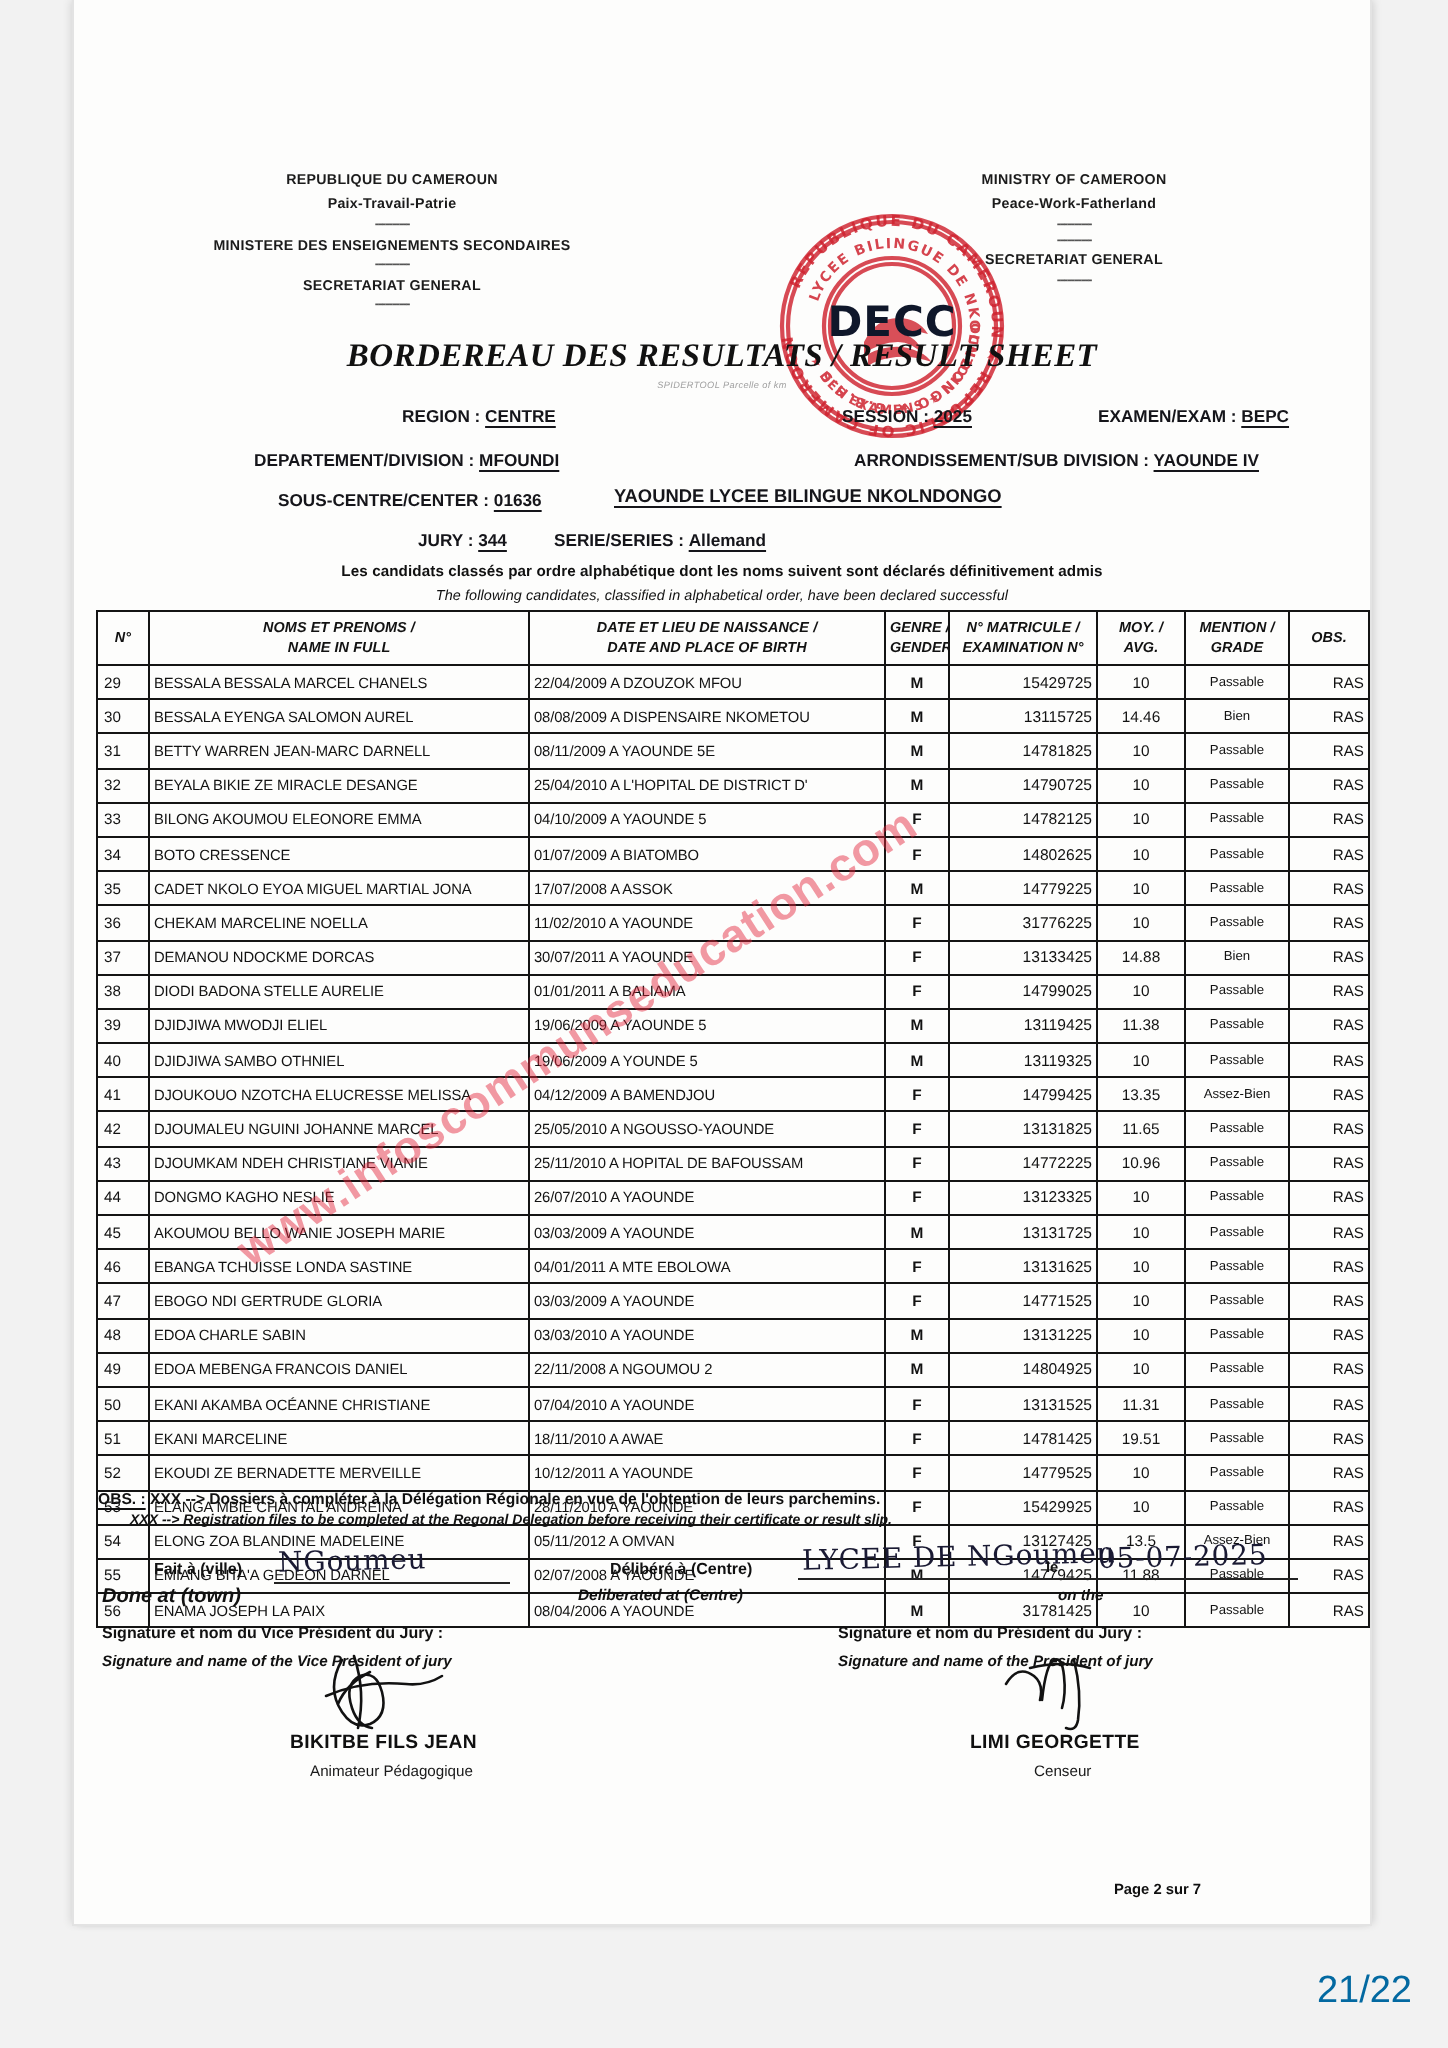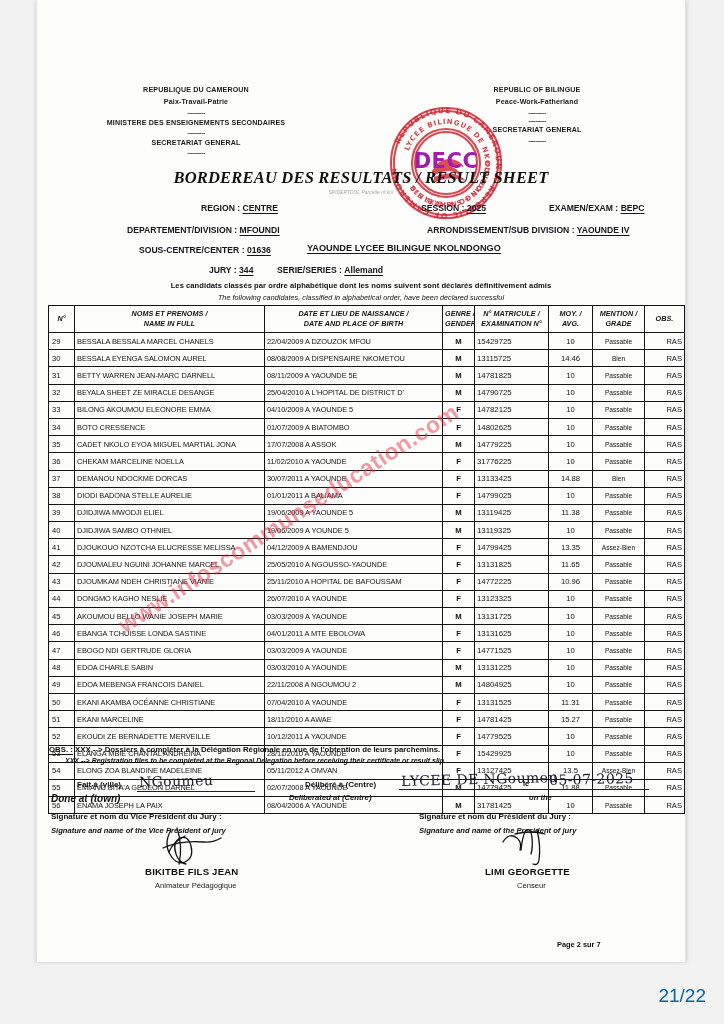--- a/index.html
+++ b/index.html
@@ -26,21 +26,21 @@
   .lh-left{left:28px;width:262px;}
   .lh-right{right:22px;width:252px;}
   .lh-rule{display:block;font-size:7px;letter-spacing:-0.6px;color:#555;line-height:1.1;}
 
   
   .stamp{position:absolute;left:345px;top:99px;width:128px;height:128px;pointer-events:none;}
   .stamp svg{width:100%;height:100%;}
   .stamp-decc{
     position:absolute;left:12px;top:50px;width:104px;text-align:center;
     font-family:"DejaVu Sans", sans-serif;font-weight:bold;font-size:21px;
-    color:#a21caf;letter-spacing:.5px;
+    color:#0f172a;letter-spacing:.5px;
   }
 
   
   .doc-title{
     position:absolute;top:168px;left:0;width:100%;text-align:center;
     font-family:"Liberation Serif", serif;
     font-style:italic;font-weight:bold;font-size:16.5px;color:#111;
     letter-spacing:.2px;
   }
   .title-sub{
@@ -89,21 +89,21 @@
   .c-gender{width:32px;}
   .c-mat{width:74px;}
   .c-avg{width:44px;}
   .c-grade{width:52px;}
   .c-obs{width:40px;}
 
   td.t-no{text-align:left;padding-left:3px;font-size:7.6px;}
   td.t-name{text-align:left;letter-spacing:-.05px;font-size:7.4px;}
   td.t-birth{text-align:left;letter-spacing:-.05px;font-size:7.4px;}
   td.t-gender{text-align:center;font-weight:bold;font-size:7.7px;}
-  td.t-mat{text-align:left;font-size:7.8px;}
+  td.t-mat{text-align:right;font-size:7.8px;}
   td.t-avg{text-align:center;font-size:7.7px;}
   td.t-grade{text-align:center;font-size:6.6px;}
   td.t-obs{text-align:right;font-size:7.6px;}
 
   
   .obs-fr{position:absolute;left:12px;top:745px;font-size:7.8px;font-weight:bold;color:#111;}
   .obs-fr u{text-underline-offset:2px;}
   .obs-en{position:absolute;left:28px;top:757px;font-size:7px;font-weight:bold;font-style:italic;color:#111;}
 
   
@@ -168,21 +168,21 @@
     <div class="lh-col lh-left">
       <div>REPUBLIQUE DU CAMEROUN</div>
       <div>Paix-Travail-Patrie</div>
       <span class="lh-rule">----------</span>
       <div>MINISTERE DES ENSEIGNEMENTS SECONDAIRES</div>
       <span class="lh-rule">----------</span>
       <div>SECRETARIAT GENERAL</div>
       <span class="lh-rule">----------</span>
     </div>
     <div class="lh-col lh-right">
-      <div>REPUBLIC OF BILINGUE</div>
+      <div>MINISTRY OF CAMEROON</div>
       <div>Peace-Work-Fatherland</div>
       <span class="lh-rule">----------</span>
       <span class="lh-rule">----------</span>
       <div>SECRETARIAT GENERAL</div>
       <span class="lh-rule">----------</span>
     </div>
   </div>
 
   <div class="stamp">
     <svg viewBox="0 0 128 128">
@@ -323,21 +323,21 @@
             <td class="t-name">BETTY WARREN JEAN-MARC DARNELL</td>
             <td class="t-birth">08/11/2009 A YAOUNDE 5E</td>
             <td class="t-gender">M</td>
             <td class="t-mat">14781825</td>
             <td class="t-avg">10</td>
             <td class="t-grade">Passable</td>
             <td class="t-obs">RAS</td>
           </tr>
           <tr>
             <td class="t-no">32</td>
-            <td class="t-name">BEYALA SHEET ZE MIRACLE DESANGE</td>
+            <td class="t-name">BEYALA BIKIE ZE MIRACLE DESANGE</td>
             <td class="t-birth">25/04/2010 A L'HOPITAL DE DISTRICT D'</td>
             <td class="t-gender">M</td>
             <td class="t-mat">14790725</td>
             <td class="t-avg">10</td>
             <td class="t-grade">Passable</td>
             <td class="t-obs">RAS</td>
           </tr>
           <tr>
             <td class="t-no">33</td>
             <td class="t-name">BILONG AKOUMOU ELEONORE EMMA</td>
@@ -517,21 +517,21 @@
             <td class="t-avg">11.31</td>
             <td class="t-grade">Passable</td>
             <td class="t-obs">RAS</td>
           </tr>
           <tr>
             <td class="t-no">51</td>
             <td class="t-name">EKANI MARCELINE</td>
             <td class="t-birth">18/11/2010 A AWAE</td>
             <td class="t-gender">F</td>
             <td class="t-mat">14781425</td>
-            <td class="t-avg">15.27</td>
+            <td class="t-avg">19.51</td>
             <td class="t-grade">Passable</td>
             <td class="t-obs">RAS</td>
           </tr>
           <tr>
             <td class="t-no">52</td>
             <td class="t-name">EKOUDI ZE BERNADETTE MERVEILLE</td>
             <td class="t-birth">10/12/2011 A YAOUNDE</td>
             <td class="t-gender">F</td>
             <td class="t-mat">14779525</td>
             <td class="t-avg">10</td>

